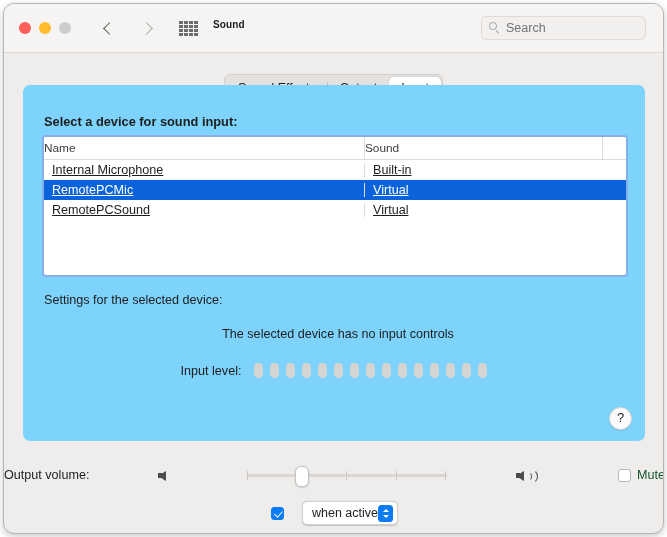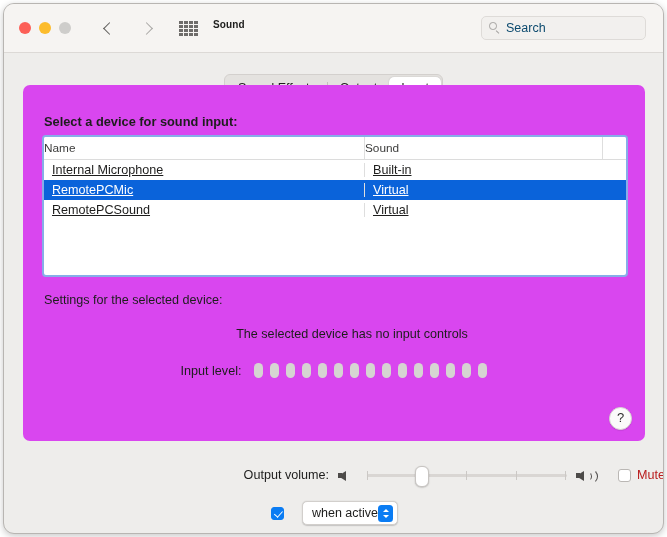--- a/index.html
+++ b/index.html
@@ -132,21 +132,21 @@
     content: "";
     position: absolute;
     left: 7px; top: 7.6px;
     width: 4.4px; height: 1.3px;
     background: #a4a2a0;
     transform: rotate(45deg);
     transform-origin: left center;
   }
   .search-ph {
     font-size: 12.5px;
-    color: #0c4a6e;
+    color: #737373;
   }
 
   
   .tabbar {
     position: absolute;
     left: 0;
     top: 70px;
     width: 100%;
     display: flex;
     justify-content: center;
@@ -185,21 +185,21 @@
     box-shadow: 0 .5px 1.5px rgba(0,0,0,0.22);
   }
 
   
   .panel {
     position: absolute;
     left: 19px;
     top: 81px;
     width: 622px;
     height: 356px;
-    background: #d946ef;
+    background: #7dd3fc;
     border-radius: 7px;
   }
 
   .panel-label {
     position: absolute;
     left: 21px;
     top: 29px;
     font-size: 12.8px;
     font-weight: bold;
     color: #1d1d1c;
@@ -252,21 +252,21 @@
   
   .settings-label {
     position: absolute;
     left: 21px;
     top: 208px;
     font-size: 12.6px;
     color: #1d1d1c;
   }
   .no-controls {
     position: absolute;
-    left: 18px;
+    left: 4px;
     top: 242px;
     width: 622px;
     text-align: center;
     font-size: 12.6px;
     color: #1d1d1c;
   }
   .level-row {
     position: absolute;
     left: 0;
     top: 278px;
@@ -306,21 +306,21 @@
   }
 
   
   .vol-row {
     position: absolute;
     left: 0;
     top: 462px;
     width: 661px;
     display: flex;
     align-items: center;
-    justify-content: flex-end;
+    justify-content: space-between;
   }
   .vol-label {
     font-size: 12.6px;
     color: #1d1d1c;
     margin-right: 9px;
   }
   .spk {
     position: relative;
     width: 14px;
     height: 14px;
@@ -402,21 +402,21 @@
     content: "";
     position: absolute;
     left: 4px;
     top: 1px;
     width: 3.5px;
     height: 7px;
     border: solid #ffffff;
     border-width: 0 1.7px 1.7px 0;
     transform: rotate(42deg);
   }
-  .chk-label { font-size: 12.6px; color: #b91c1c; }
+  .chk-label { font-size: 12.6px; color: #14532d; }
 
   .menubar-row {
     position: absolute;
     left: 0;
     top: 497px;
     width: 661px;
     display: flex;
     align-items: center;
     justify-content: center;
   }

